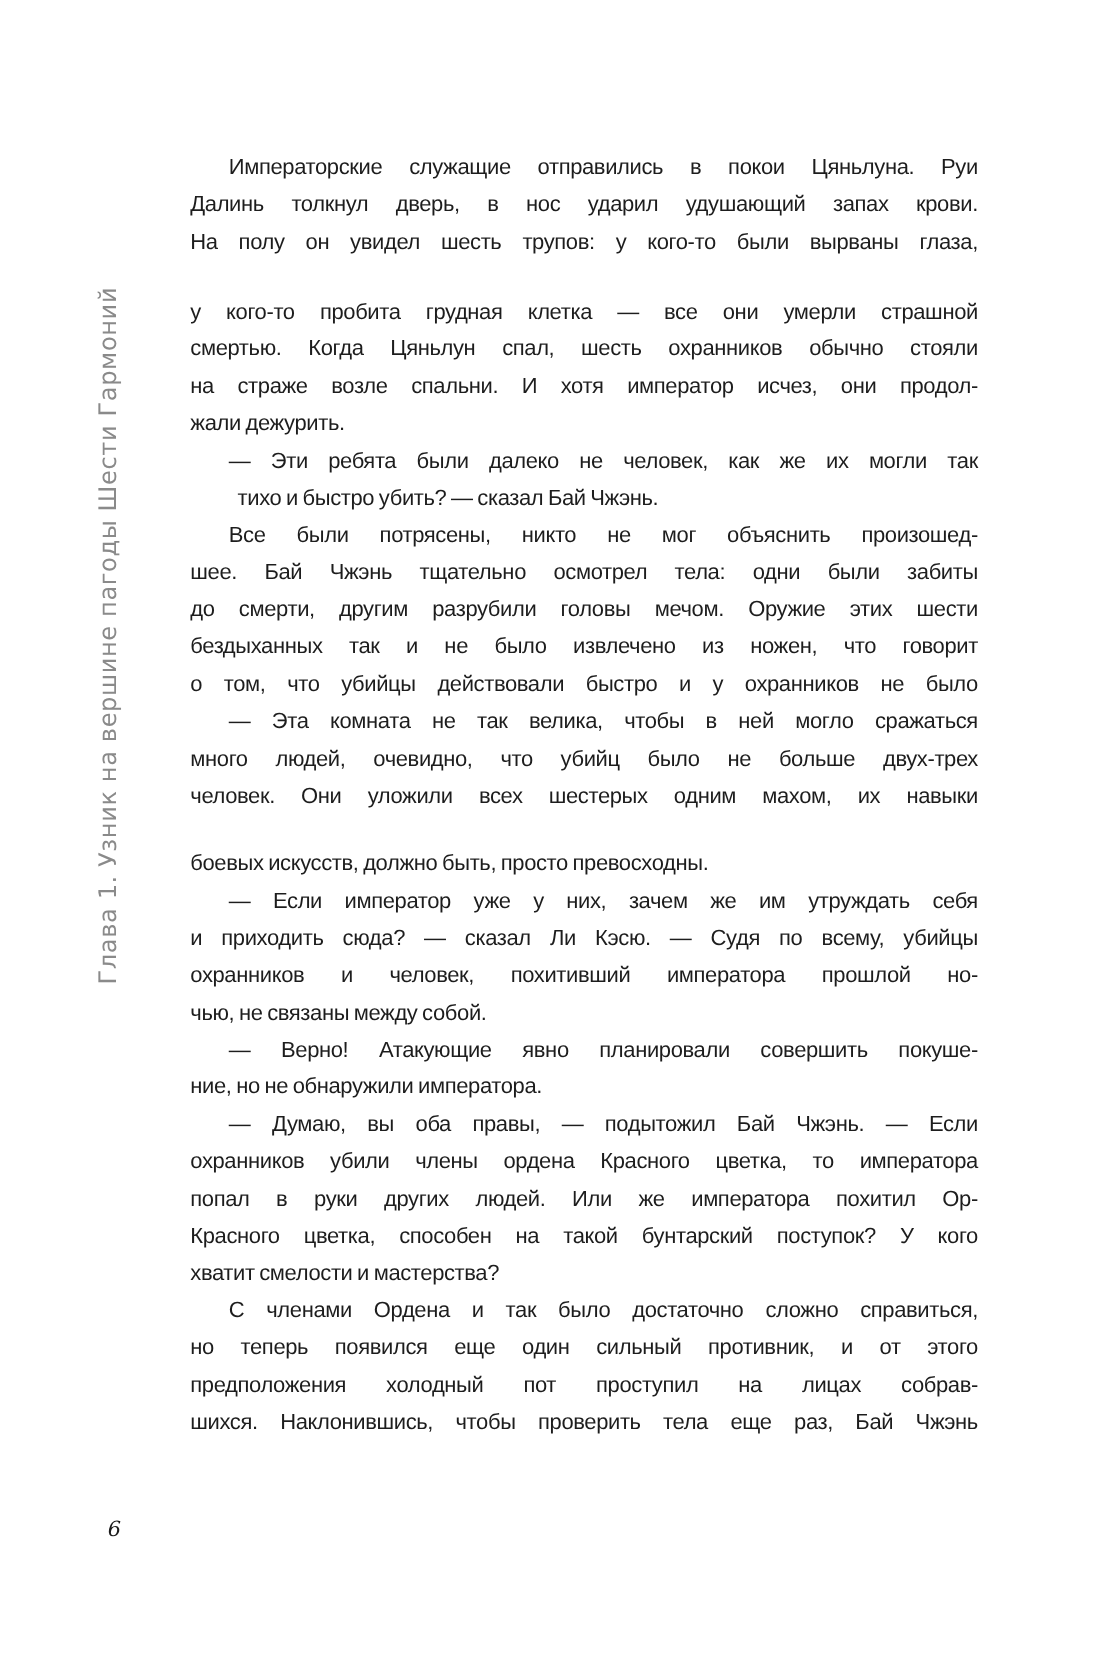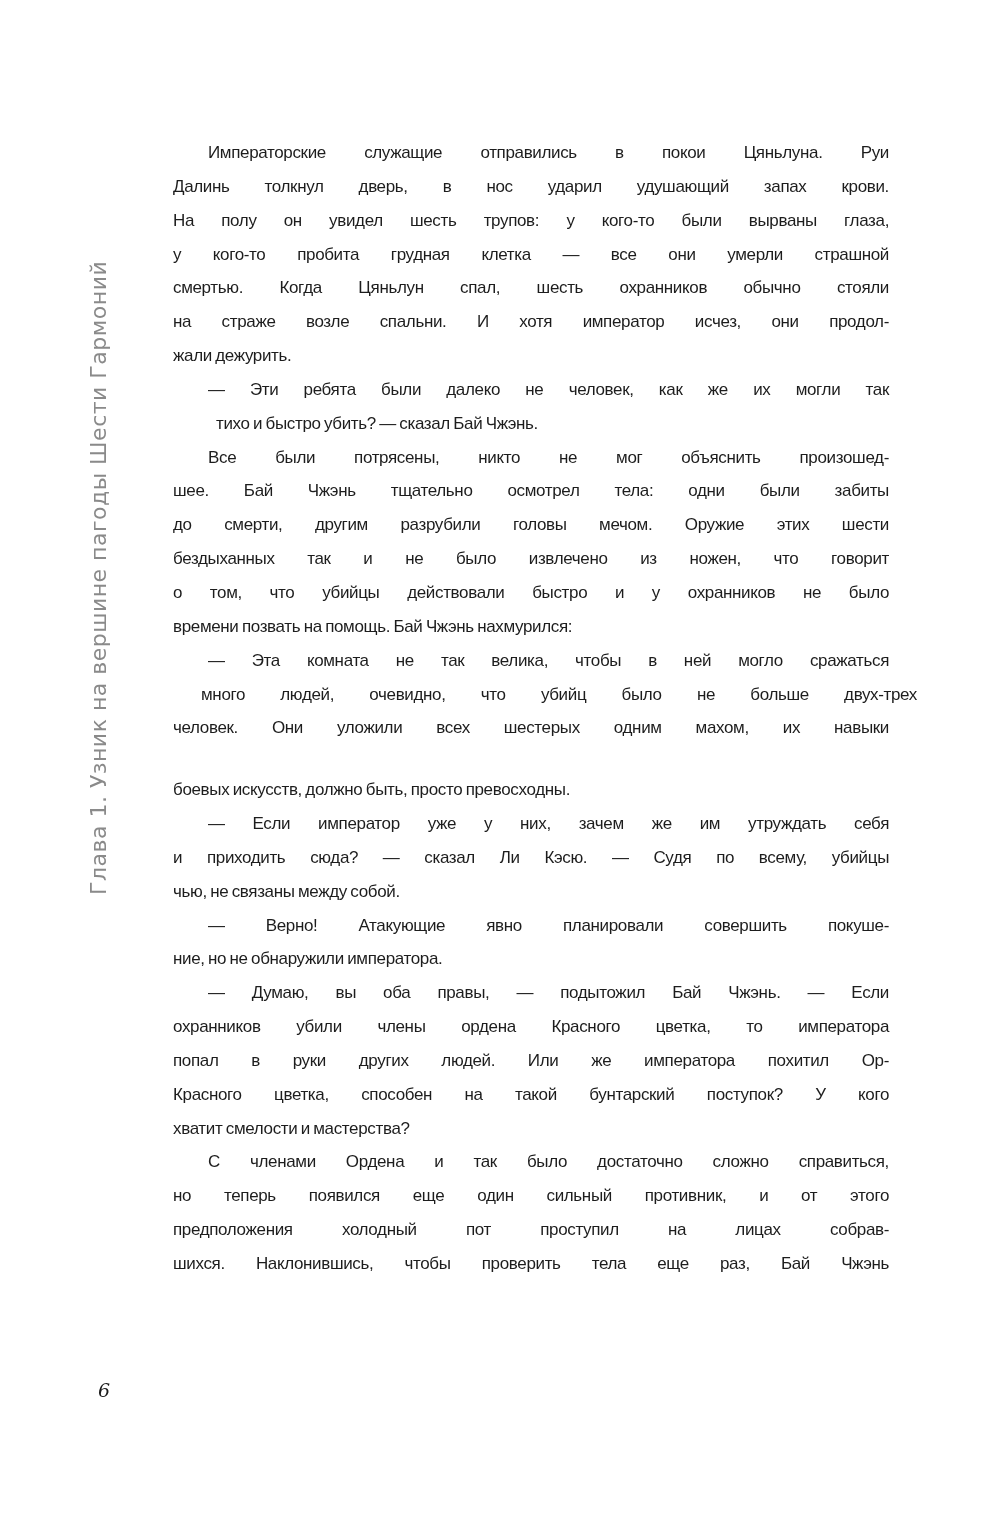--- a/index.html
+++ b/index.html
@@ -42,21 +42,21 @@
     font-style: italic;
     font-size: 19px;
     color: #1a1a1a;
   }
   .text-column {
     position: absolute;
     left: 173px;
     top: 136px;
     width: 716px;
     font-family: "Liberation Sans", sans-serif;
-    font-size: 17px;
+    font-size: 20px;
     color: #1d1d1d;
   }
   .line {
     display: block;
     height: 33.85px;
     line-height: 33.85px;
     white-space: nowrap;
     text-align: justify;
     text-align-last: justify;
     transform-origin: 0 50%;
@@ -69,38 +69,38 @@
 </head>
 <body>
 
 <div class="page">
   <div class="running-head">Глава 1. Узник на вершине пагоды Шести Гармоний</div>
 
   <div class="text-column" id="text-column">
       <span class="line indent" style="width: 716px; box-sizing: border-box;">Императорские служащие отправились в покои Цяньлуна. Руи</span>
       <span class="line" style="width: 716px; box-sizing: border-box;">Далинь толкнул дверь, в нос ударил удушающий запах крови.</span>
       <span class="line" style="width: 716px; box-sizing: border-box;">На полу он увидел шесть трупов: у кого-то были вырваны глаза,</span>
-      <span class="line" style="width: 716px; box-sizing: border-box;">у кого-то пробита грудная клетка — все они умерли страшной</span>
+      <span class="line" style="width: 716px; box-sizing: border-box; margin-top: 30px;">у кого-то пробита грудная клетка — все они умерли страшной</span>
       <span class="line" style="width: 716px; box-sizing: border-box;">смертью. Когда Цяньлун спал, шесть охранников обычно стояли</span>
       <span class="line" style="width: 716px; box-sizing: border-box;">на страже возле спальни. И хотя император исчез, они продол-</span>
       <span class="line last" style="width: 716px; box-sizing: border-box;">жали дежурить.</span>
       <span class="line indent" style="width: 716px; box-sizing: border-box;">— Эти ребята были далеко не человек, как же их могли так</span>
       <span class="line last" style="width: 716px; box-sizing: border-box; margin-left: 43px;">тихо и быстро убить? — сказал Бай Чжэнь.</span>
       <span class="line indent" style="width: 716px; box-sizing: border-box;">Все были потрясены, никто не мог объяснить произошед-</span>
       <span class="line" style="width: 716px; box-sizing: border-box;">шее. Бай Чжэнь тщательно осмотрел тела: одни были забиты</span>
       <span class="line" style="width: 716px; box-sizing: border-box;">до смерти, другим разрубили головы мечом. Оружие этих шести</span>
       <span class="line" style="width: 716px; box-sizing: border-box;">бездыханных так и не было извлечено из ножен, что говорит</span>
       <span class="line" style="width: 716px; box-sizing: border-box;">о том, что убийцы действовали быстро и у охранников не было</span>
-      <span class="line last" style="width: 716px; box-sizing: border-box;">времени позвать на помощь. Бай Чжэнь нахмурился:</span>
       <span class="line indent" style="width: 716px; box-sizing: border-box;">— Эта комната не так велика, чтобы в ней могло сражаться</span>
-      <span class="line" style="width: 716px; box-sizing: border-box; margin-left: 28px;">много людей, очевидно, что убийц было не больше двух-трех</span>
+      <span class="line" style="width: 716px; box-sizing: border-box;">много людей, очевидно, что убийц было не больше двух-трех</span>
       <span class="line" style="width: 716px; box-sizing: border-box;">человек. Они уложили всех шестерых одним махом, их навыки</span>
       <span class="line last" style="width: 716px; box-sizing: border-box; margin-top: 28px;">боевых искусств, должно быть, просто превосходны.</span>
       <span class="line indent" style="width: 716px; box-sizing: border-box;">— Если император уже у них, зачем же им утруждать себя</span>
       <span class="line" style="width: 716px; box-sizing: border-box;">и приходить сюда? — сказал Ли Кэсю. — Судя по всему, убийцы</span>
+      <span class="line" style="width: 716px; box-sizing: border-box;">охранников и человек, похитивший императора прошлой но-</span>
       <span class="line last" style="width: 716px; box-sizing: border-box;">чью, не связаны между собой.</span>
       <span class="line indent" style="width: 716px; box-sizing: border-box;">— Верно! Атакующие явно планировали совершить покуше-</span>
       <span class="line last" style="width: 716px; box-sizing: border-box;">ние, но не обнаружили императора.</span>
       <span class="line indent" style="width: 716px; box-sizing: border-box;">— Думаю, вы оба правы, — подытожил Бай Чжэнь. — Если</span>
       <span class="line" style="width: 716px; box-sizing: border-box;">охранников убили члены ордена Красного цветка, то императора</span>
       <span class="line" style="width: 716px; box-sizing: border-box;">попал в руки других людей. Или же императора похитил Ор-</span>
       <span class="line" style="width: 716px; box-sizing: border-box;">Красного цветка, способен на такой бунтарский поступок? У кого</span>
       <span class="line last" style="width: 716px; box-sizing: border-box;">хватит смелости и мастерства?</span>
       <span class="line indent" style="width: 716px; box-sizing: border-box;">С членами Ордена и так было достаточно сложно справиться,</span>
       <span class="line" style="width: 716px; box-sizing: border-box;">но теперь появился еще один сильный противник, и от этого</span>

